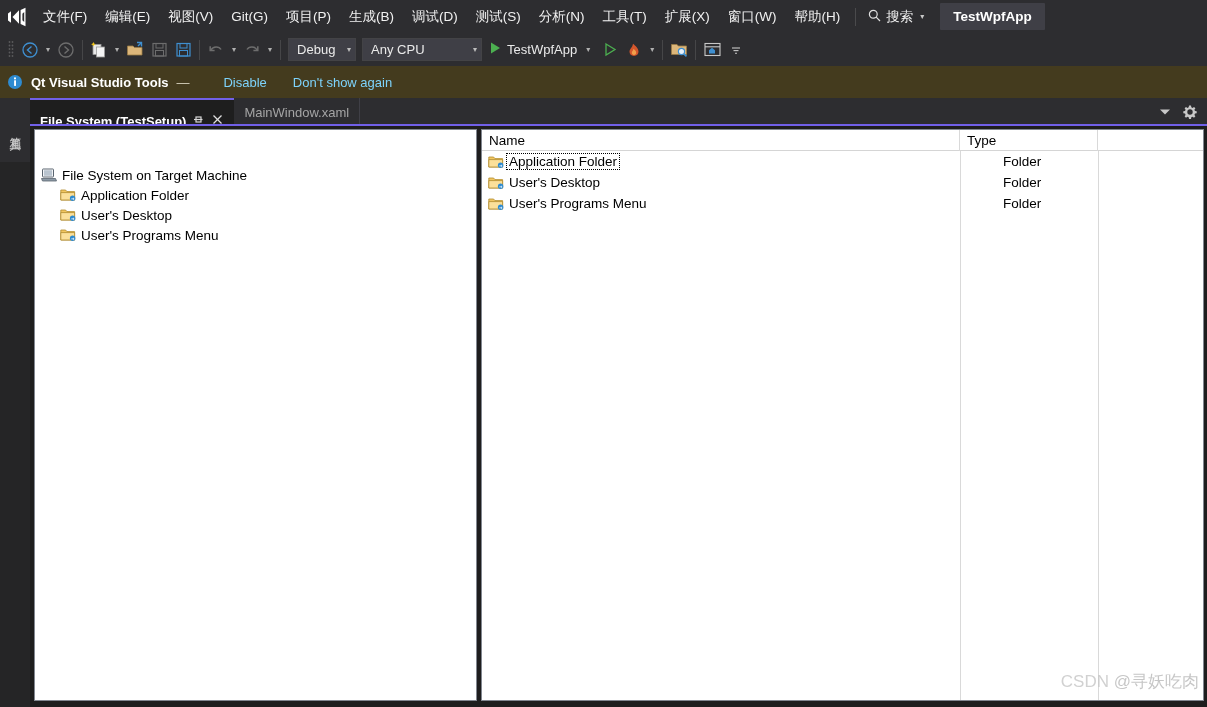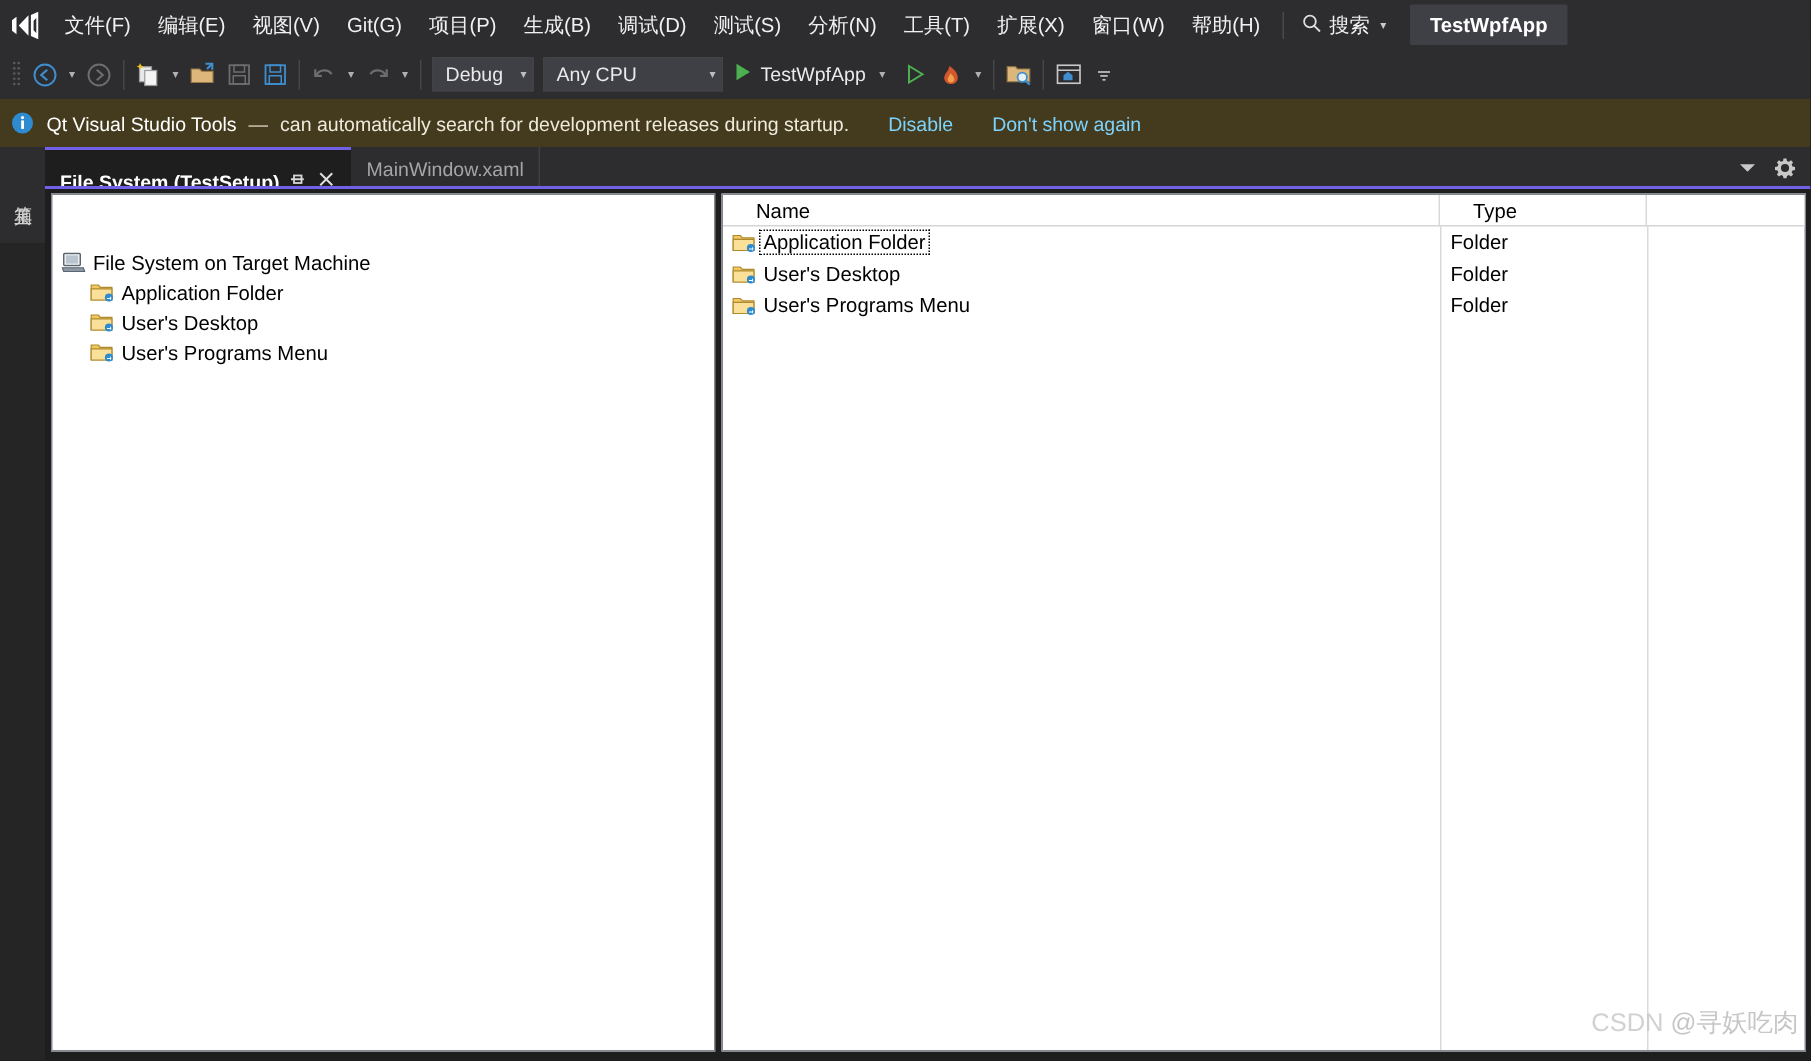--- a/index.html
+++ b/index.html
@@ -63,21 +63,21 @@
   }
 
   
   .notifbar {
     position: absolute; left: 0; top: 66px; width: 1207px; height: 32px;
     background: #443b1e;
     display: flex; align-items: center; padding-left: 7px; gap: 0;
     font-size: 13px;
   }
   .notif-icon { width: 16px; height: 16px; margin-right: 8px; flex: 0 0 auto; }
-  .notif-title { color: #ffffff; font-weight: normal; font-size: 13px; white-space: nowrap; }
+  .notif-title { color: #ffffff; font-weight: bold; font-size: 13px; white-space: nowrap; }
   .notif-dash { color: #d8d2be; margin: 0 8px; }
   .notif-text { color: #efeadb; font-size: 13px; white-space: nowrap; }
   .notif-link { color: #7dd3fc; font-size: 13px; margin-left: 26px; white-space: nowrap; cursor: pointer; }
 
   
   .toolbox-strip {
     position: absolute; left: 0; top: 98px; width: 30px; height: 609px;
     background: #252526;
   }
   .toolbox-tab {
@@ -151,35 +151,35 @@
     position: absolute; left: 451px; top: 3px; width: 723px; height: 572px;
     background: #ffffff; border: 1px solid #828790;
     overflow: hidden;
   }
   .lv-header {
     display: flex; height: 21px; background: #ffffff;
     border-bottom: 1px solid #d5d5d5; align-items: center;
     font-size: 13.5px; color: #000000;
   }
   .lv-col {
-    height: 21px; display: flex; align-items: center; padding-left: 22px;
+    height: 21px; display: flex; align-items: center; padding-left: 7px;
     border-right: 1px solid #d9d9d9; white-space: nowrap;
     cursor: pointer;
   }
   .lv-col.c-name { width: 478px; }
   .lv-col.c-type { width: 138px; }
   .lv-col.c-rest { flex: 1; border-right: none; }
   .lv-body { position: relative; }
   .lv-row {
     display: flex; align-items: center; height: 21px;
     font-size: 13.5px; color: #000000; white-space: nowrap;
     cursor: default;
   }
   .lv-cell-name { width: 478px; display: flex; align-items: center; gap: 3px; padding-left: 6px; }
-  .lv-cell-type { width: 138px; padding-left: 7px; }
+  .lv-cell-type { width: 138px; padding-left: 7px; margin-left: 36px; }
   .lv-name-text { padding: 0 2px; line-height: 15px; }
   .lv-row.focused .lv-name-text {
     outline: 1px dotted #000000; outline-offset: 0px;
   }
   .col-divider { position: absolute; top: 0; width: 1px; background: #d9d9d9; }
 
   
   .ic-folder { width: 16px; height: 14px; flex: 0 0 auto; }
   .ic-computer { width: 16px; height: 14px; flex: 0 0 auto; }
 
@@ -371,21 +371,20 @@
   <div class="notifbar">
     <span class="notif-icon">
       <svg width="16" height="16" viewBox="0 0 16 16">
         <circle cx="8" cy="8" r="7" fill="#2e8bd0"></circle>
         <circle cx="8" cy="4.4" r="1.05" fill="#ffffff"></circle>
         <rect x="7.1" y="6.3" width="1.9" height="5.6" fill="#ffffff"></rect>
       </svg>
     </span>
     <span class="notif-title">Qt Visual Studio Tools</span>
     <span class="notif-dash">—</span>
-    <span class="notif-text">can automatically search for development releases during startup.</span>
     <span class="notif-link">Disable</span>
     <span class="notif-link">Don't show again</span>
   </div>
 
   <div class="toolbox-strip">
     <div class="toolbox-tab">
       <span class="toolbox-label">工具箱</span>
     </div>
   </div>
 

